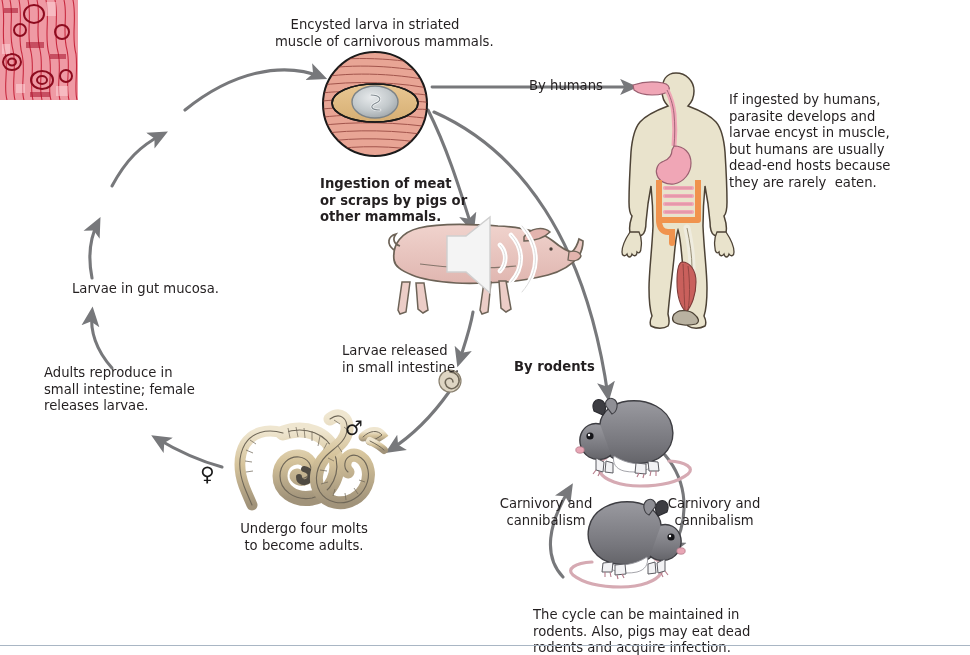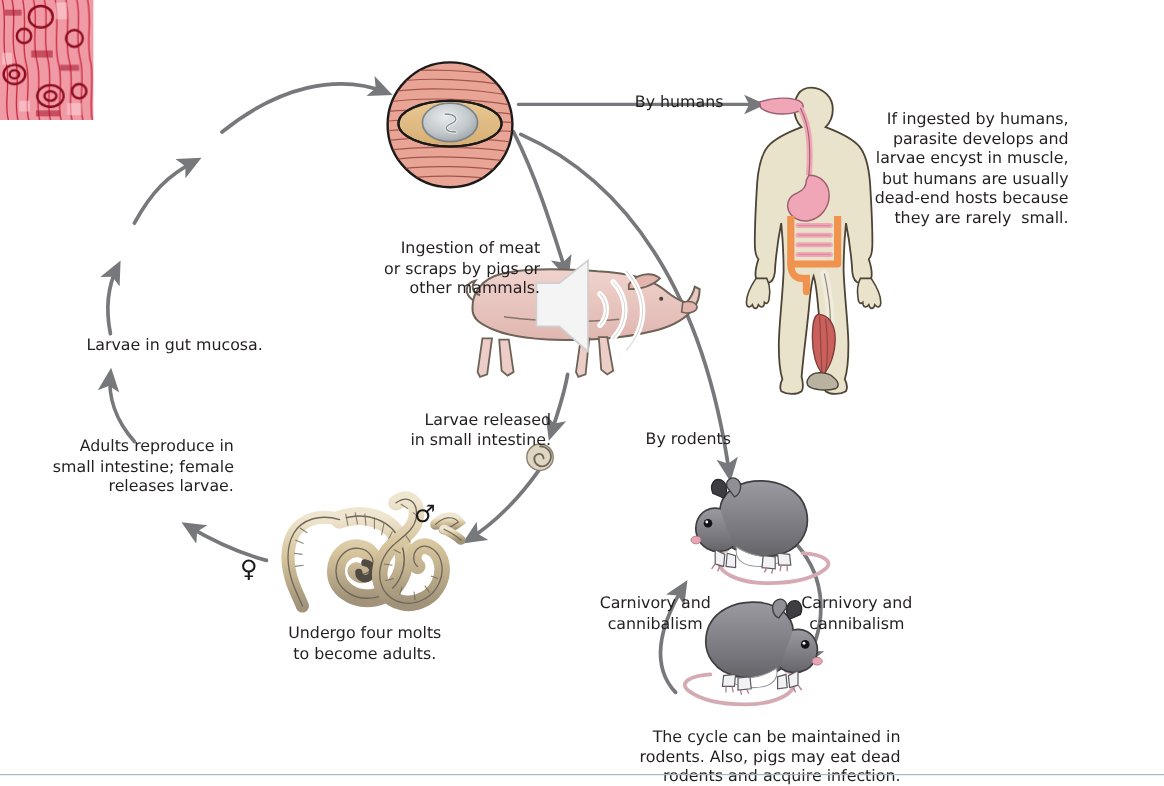--- a/index.html
+++ b/index.html
@@ -4,21 +4,21 @@
 <style>
   html,body{margin:0;padding:0;background:#ffffff;}
   body{
     width:970px;height:655px;position:relative;overflow:hidden;
     font-family:"DejaVu Sans","Liberation Sans",sans-serif;
     color:#231f20;
   }
   #stage{position:absolute;inset:0;width:970px;height:655px;}
   .lbl{position:absolute;font-size:13.2px;line-height:16.6px;color:#231f20;white-space:pre;}
   .lbl.c{text-align:center;}
-  .lbl.l{text-align:right;}
+  .lbl.l{text-align:left;}
   svg.layer{position:absolute;left:0;top:0;width:970px;height:655px;overflow:visible;}
   svg.layer.arrows{pointer-events:none;}
   .sym{position:absolute;font-size:20px;color:#1a1a1a;font-family:"DejaVu Sans",sans-serif;}
   #micro{position:absolute;left:0;top:0;width:78px;height:100px;}
   #hr{position:absolute;left:0;top:645px;width:970px;height:1px;background:#a9b6c4;}
 </style>
 </head>
 <body>
 
 <div id="stage">
@@ -381,54 +381,56 @@
           <path d="M617,575 L618,579"></path>
         <path d="M610,572 L611,577"></path>
           <path d="M605,572 L605,577"></path>
       </g>
     </g>
   </svg>
 
   <div class="sym" style="left:200px;top:462px;">♀</div>
   <div class="sym" style="left:345px;top:416px;">♂</div>
 
+  <div class="lbl c" style="left:275px;top:17px;width:200px;">Encysted larva in striated
+muscle of carnivorous mammals.</div>
 
 
 
   <div class="lbl l" style="left:28px;top:281px;margin-left:44px;">Larvae in gut mucosa.</div>
 
   <div class="lbl c" style="left:230px;top:521px;width:148px;">Undergo four molts
 to become adults.</div>
 
   <div class="lbl l" style="left:44px;top:365px;">Adults reproduce in
 small intestine; female
 releases larvae.</div>
 
   <div class="lbl l" style="left:310px;top:343px;margin-left:32px;">Larvae released
 in small intestine.</div>
 
-  <div class="lbl l" style="left:320px;top:200px;">Ingestion of meat
+  <div class="lbl l" style="left:320px;top:176px;font-weight:bold;">Ingestion of meat
 or scraps by pigs or
 other mammals.</div>
 
   <div class="lbl l" style="left:529px;top:78px;">By humans</div>
 
-  <div class="lbl l" style="left:538px;top:359px;">By rodents</div>
+  <div class="lbl l" style="left:514px;top:359px;font-weight:bold;">By rodents</div>
 
   <div class="lbl c" style="left:489px;top:496px;width:114px;">Carnivory and
 cannibalism</div>
 
   <div class="lbl c" style="left:657px;top:496px;width:114px;">Carnivory and
 cannibalism</div>
 
   <div class="lbl l" style="left:729px;top:92px;">If ingested by humans,
 parasite develops and
 larvae encyst in muscle,
 but humans are usually
 dead-end hosts because
-they are rarely  small.</div>
+they are rarely  eaten.</div>
 
   <div class="lbl l" style="left:533px;top:607px;">The cycle can be maintained in
 rodents. Also, pigs may eat dead
 rodents and acquire infection.</div>
 
   <div id="hr"></div>
 </div>
 
 </body></html>

